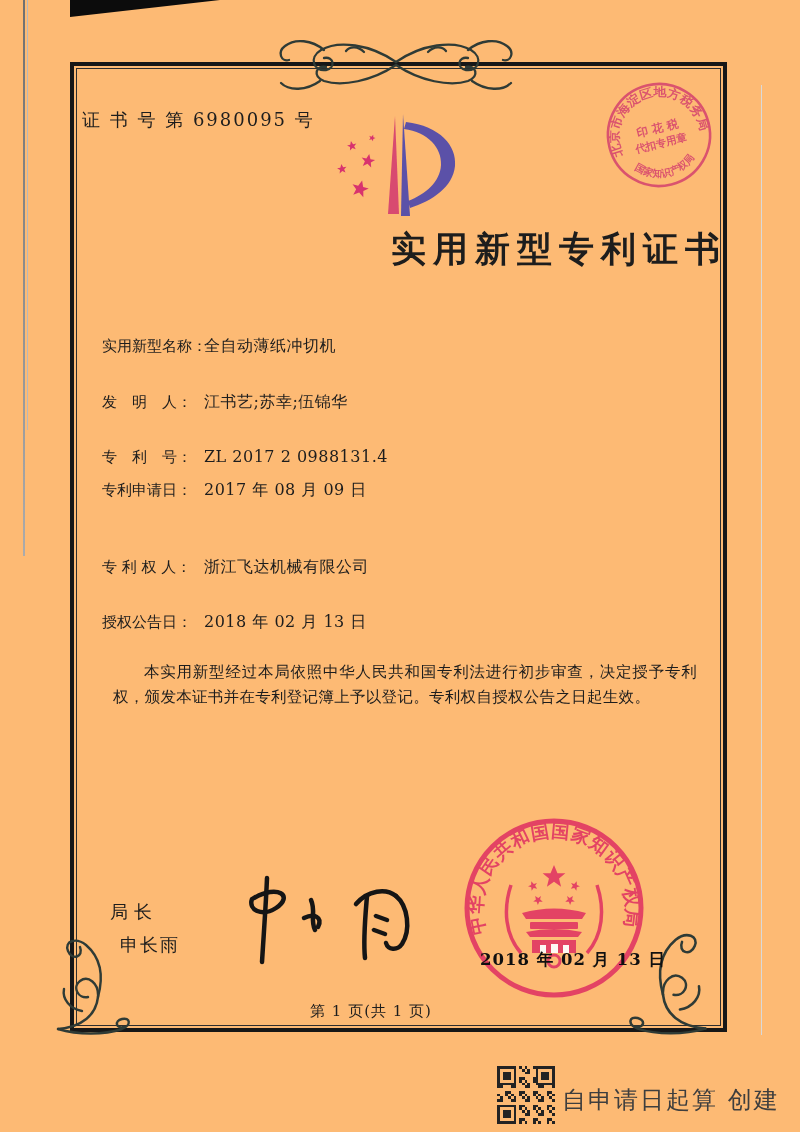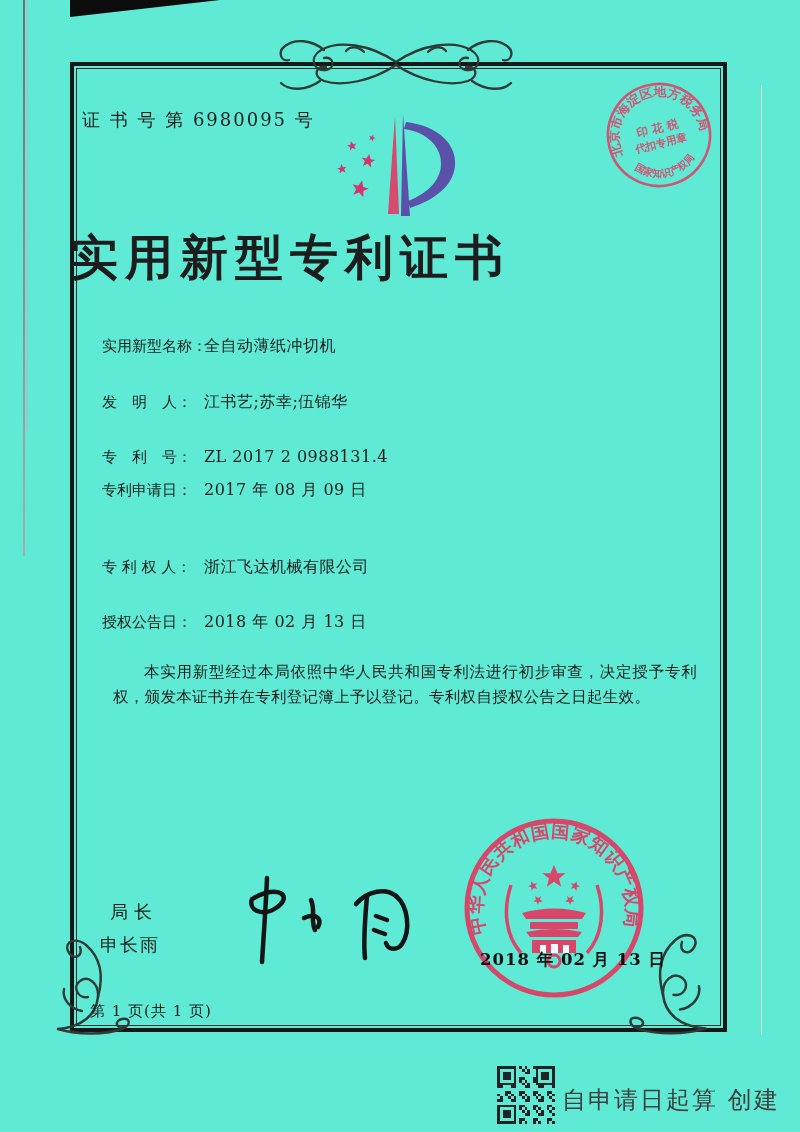--- a/index.html
+++ b/index.html
@@ -1,39 +1,39 @@
 <!DOCTYPE html>
 <html><head>
 <meta charset="utf-8">
 <style>
   html,body{margin:0;padding:0;background:#e9e9e9;}
-  .scan{position:relative;width:800px;height:1132px;background:#5eead4;overflow:hidden;
+  .scan{position:relative;width:800px;height:1132px;background:#fdba74;overflow:hidden;
         font-family:"DejaVu Serif","Liberation Serif",serif;color:#1d1d1d;}
   .abs{position:absolute;}
   
   .edge-wedge{left:70px;top:0;width:150px;height:17px;background:#0c0c0c;
               clip-path:polygon(0 0,100% 0,0 100%);}
   .edge-line-1{left:23px;top:0;width:2px;height:556px;background:linear-gradient(#707070,#ababab);}
   .edge-line-2{left:27px;top:0;width:1px;height:430px;background:#b8b8b8;}
   .edge-line-r{left:761px;top:85px;width:1px;height:950px;background:#d9d9d9;}
   
   .frame{left:70px;top:62px;width:657px;height:970px;border:4px solid #171717;box-sizing:border-box;}
   .frame-inner{position:absolute;left:2px;top:2px;right:2px;bottom:2px;border:1px solid #2e2e2e;}
   
   .cert-no{left:82px;top:108px;font-size:18px;letter-spacing:2px;}
-  .title{left:70px;top:226px;width:657px;text-align:left;font-size:48px;font-weight:bold;letter-spacing:7px;}
+  .title{left:70px;top:226px;width:657px;text-align:right;font-size:35px;font-weight:bold;letter-spacing:7px;}
   .field{left:102px;display:flex;align-items:baseline;}
   .flabel{flex:none;width:102px;font-size:15px;white-space:nowrap;}
   .fvalue{font-size:16px;letter-spacing:.5px;white-space:nowrap;}
   .paras{left:99px;top:646px;width:612px;font-size:15.5px;line-height:25px;text-align:justify;letter-spacing:.3px;}
   .paras p{margin:14px;text-indent:2em;}
   .signoff-title{left:110px;top:900px;font-size:18px;letter-spacing:6px;}
-  .signoff-name{left:100px;top:933px;font-size:18px;letter-spacing:2px;}
+  .signoff-name{left:120px;top:933px;font-size:18px;letter-spacing:2px;}
   .seal-date{left:480px;top:949px;width:190px;font-size:16.5px;font-weight:600;letter-spacing:1px;color:#101010;z-index:5;}
-  .pfooter{left:70px;top:1002px;width:602px;font-size:15px;letter-spacing:1px;margin-left:20px;}
+  .pfooter{left:70px;top:1002px;width:602px;text-align:center;font-size:15px;letter-spacing:1px;}
   .stamp-wrap{left:604px;top:80px;width:110px;height:110px;transform:rotate(-14deg);opacity:.92;}
   .seal-wrap{left:459px;top:813px;width:190px;height:190px;opacity:.93;}
   .qr{left:497px;top:1066px;width:58px;height:58px;}
   .wm{left:562px;top:1084px;font-size:24px;color:#3e3e3e;letter-spacing:2px;}
   .orn{color:#2f3b36;}
   svg text{font-family:"DejaVu Serif","Liberation Serif",serif;}
 </style>
 </head>
 <body>
 

